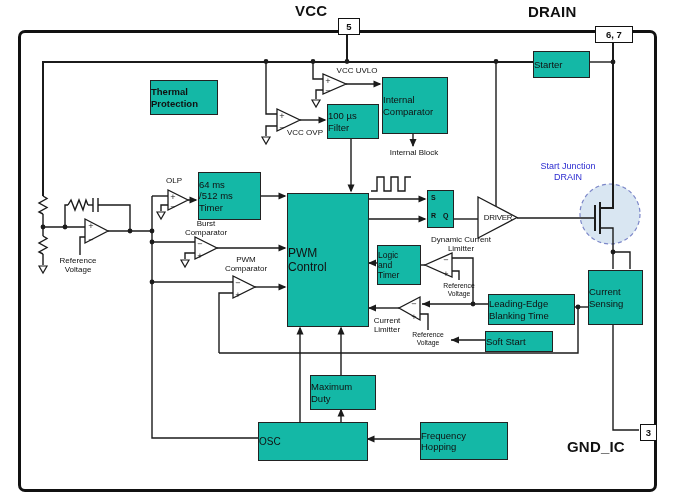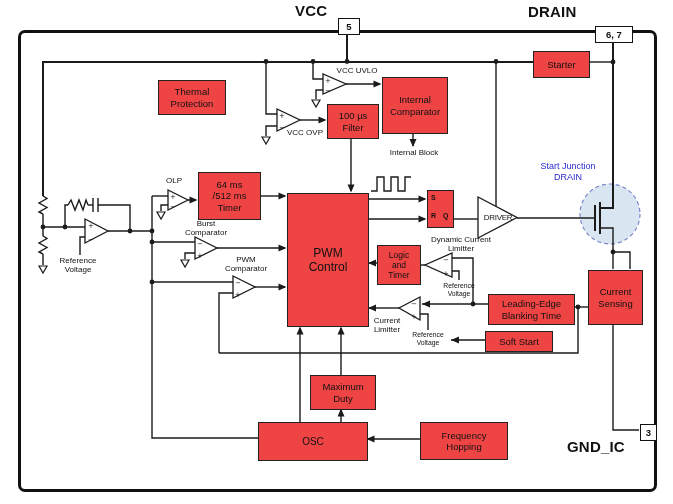--- a/index.html
+++ b/index.html
@@ -8,22 +8,22 @@
   .outer{position:absolute;left:18px;top:30px;width:633px;height:456px;
          border:3px solid #111;border-radius:7px;}
   svg{position:absolute;left:0;top:0;}
   .w{stroke:var(--wire,#1b1b1b);stroke-width:1.4;fill:none;}
   .w2{stroke:var(--wire,#1b1b1b);stroke-width:2;fill:none;}
   .ah{fill:var(--wire,#1b1b1b);stroke:none;}
   .dot{fill:var(--wire,#1b1b1b);}
   .tri{fill:#fff;stroke:var(--wire,#1b1b1b);stroke-width:1.3;stroke-linejoin:miter;}
   .gnd{fill:#fff;stroke:var(--wire,#1b1b1b);stroke-width:1.2;}
   .sgn{font:7px "DejaVu Sans",sans-serif;fill:#111;}
-  .box{position:absolute;background:#ef4444;border:1.4px solid #222;display:flex;
-       flex-direction:column;align-items:center;justify-content:center;
+  .box{position:absolute;background:#14b8a6;border:1.4px solid #222;display:flex;
+       flex-direction:column;align-items:flex-start;justify-content:center;
        text-align:center;font-size:9.5px;line-height:1.18;z-index:3;}
   .pinbox{position:absolute;background:#fff;border:1.5px solid #111;display:flex;
        align-items:center;justify-content:center;font-size:9.5px;font-weight:bold;z-index:4;}
   .biglab{position:absolute;font-size:15px;font-weight:bold;letter-spacing:.2px;z-index:4;}
   .lab{position:absolute;text-align:center;font-size:8px;line-height:1.12;z-index:3;}
   .lab.small{font-size:6.8px;}
   .mosfetlab{color:var(--mosfet-text,#2b2bd0);font-size:9px;line-height:1.2;}
   .latchletter{position:absolute;font-size:7px;font-weight:bold;z-index:4;}
   .driverlab{position:absolute;font-size:8px;letter-spacing:-0.3px;z-index:3;}
 </style>
@@ -188,21 +188,21 @@
     </g>
   </svg>
 
   <div class="biglab" style="left:295px;top:2px;">VCC</div>
   <div class="pinbox" style="left:338px;top:18px;width:20px;height:15px;">5</div>
   <div class="biglab" style="left:528px;top:3px;">DRAIN</div>
   <div class="pinbox" style="left:595px;top:18px;width:36px;height:15px;margin-top:8px;">6, 7</div>
   <div class="biglab" style="left:567px;top:438px;">GND_IC</div>
   <div class="pinbox" style="left:640px;top:424px;width:15px;height:15px;">3</div>
 
-  <div class="box" style="left:158px;top:80px;width:66px;height:33px;">
+  <div class="box" style="left:150px;top:80px;width:66px;height:33px;font-weight:bold;">
     <span>Thermal</span>
     <span>Protection</span>
   </div>
   <div class="box" style="left:327px;top:104px;width:50px;height:33px;">
     <span>100 µs</span>
     <span>Filter</span>
   </div>
   <div class="box" style="left:382px;top:77px;width:64px;height:55px;">
     <span>Internal</span>
     <span>Comparator</span>

